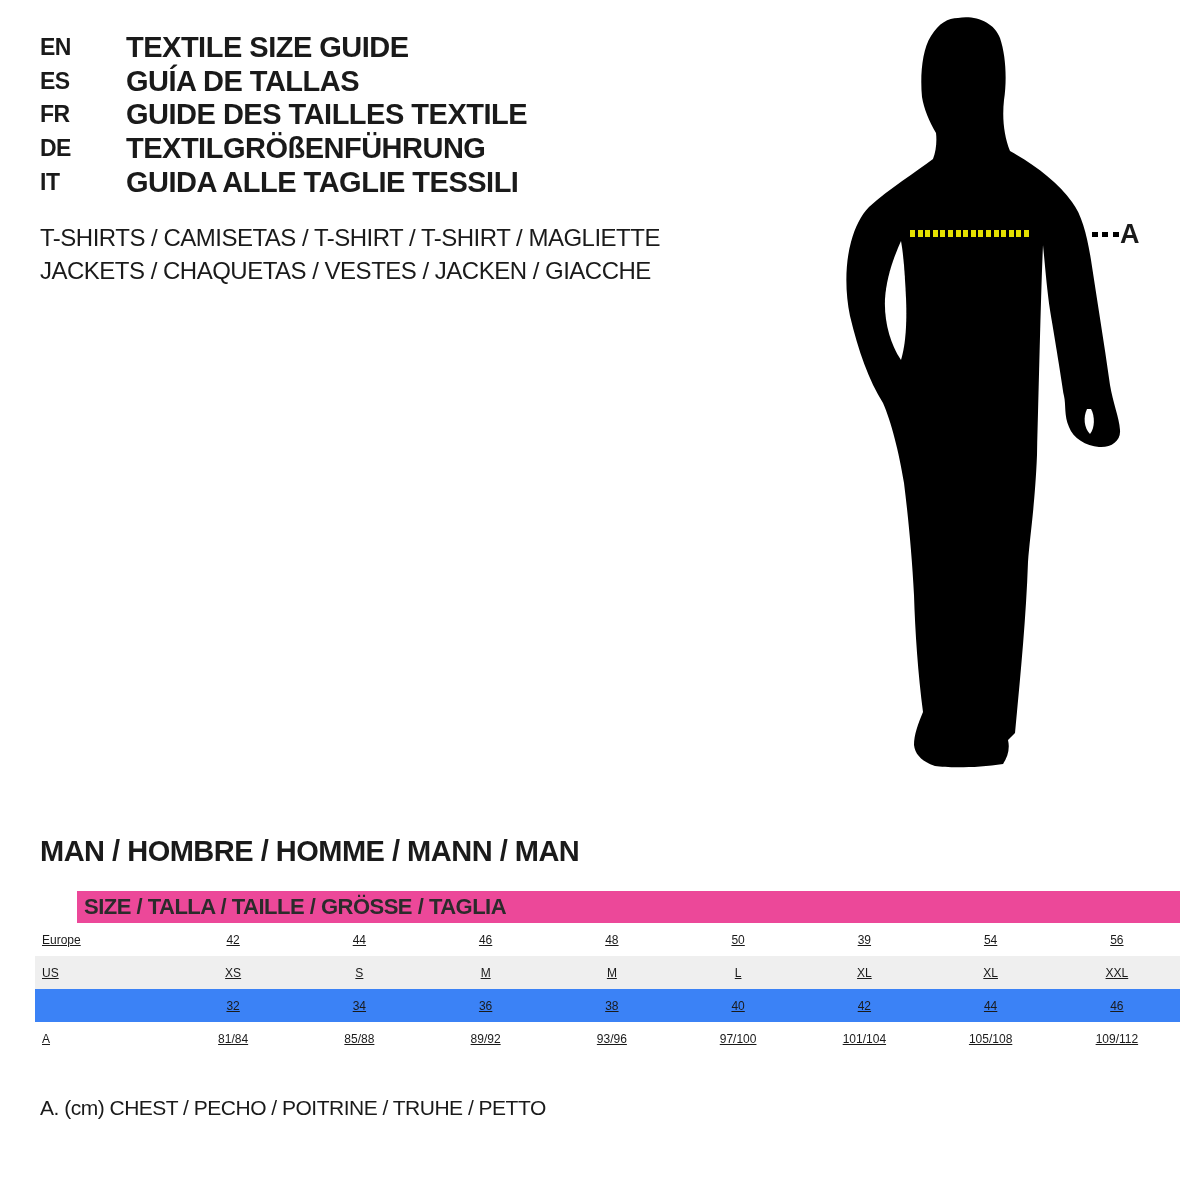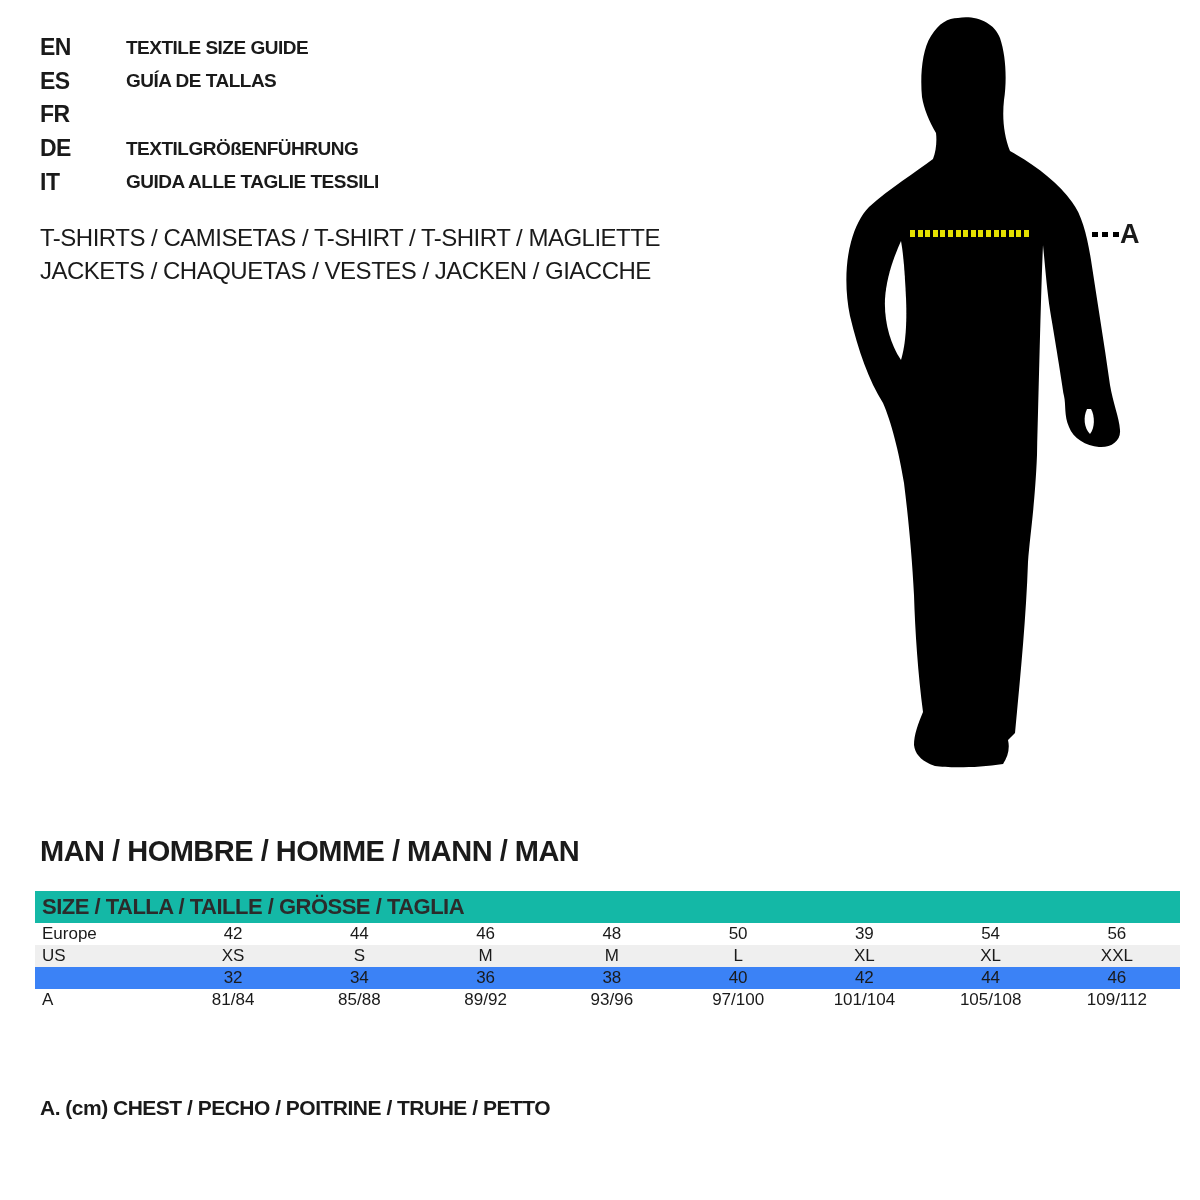--- a/index.html
+++ b/index.html
@@ -7,21 +7,21 @@
     width:1200px;height:1200px;background:#ffffff;
     font-family:"Liberation Sans", sans-serif;
     color:#1a1a1a;position:relative;overflow:hidden;
   }
   .abs{position:absolute;}
 
   
   .lang-block{left:40px;top:31px;}
   .lang-row{display:flex;height:33.6px;align-items:center;gap:6px;}
   .lang-code{width:80px;font-size:23px;font-weight:bold;letter-spacing:-0.5px;}
-  .lang-title{font-size:19px;font-weight:bold;letter-spacing:-0.5px;white-space:nowrap;}
+  .lang-title{font-size:29px;font-weight:bold;letter-spacing:-0.5px;white-space:nowrap;}
 
   
   .cat-block{left:40px;top:221px;}
   .cat-line{font-size:24px;font-weight:normal;letter-spacing:-0.5px;line-height:33px;white-space:nowrap;}
 
   
   .figure-svg{left:820px;top:8px;width:310px;height:772px;}
   .measure-dots{
     left:910px;top:230px;width:122px;height:7px;
     background:repeating-linear-gradient(90deg,var(--dot) 0 5px,transparent 5px 7.6px);
@@ -36,43 +36,44 @@
   .section-title{left:40px;top:835px;font-size:29px;font-weight:bold;letter-spacing:-0.5px;white-space:nowrap;}
 
   
   .size-table{left:35px;top:891px;width:1145px;}
   .thead{
     height:32px;line-height:32px;background:#c9c9c9;color:#2b2b2b;
     font-size:22px;font-weight:bold;letter-spacing:-0.5px;padding-left:7px;box-sizing:border-box;
   }
   .trow{
     display:grid;grid-template-columns:135px repeat(8,1fr);
-    height:22px;align-items:center;font-size:17px;
+    height:33px;align-items:center;font-size:12px;text-decoration:underline;
   }
   .trow.shaded{background:#efefef;}
   .tlabel{padding-left:7px;text-align:left;}
   .tcell{text-align:center;}
 
   
-  .footnote{left:40px;top:1096px;font-size:21px;font-weight:bold;letter-spacing:-0.5px;white-space:nowrap;}
+  .footnote{left:40px;top:1096px;font-size:21px;font-weight:normal;letter-spacing:-0.5px;white-space:nowrap;}
 </style>
 </head>
 <body>
 
 <div class="abs lang-block">
   <div class="lang-row">
     <span class="lang-code">EN</span>
     <span class="lang-title">TEXTILE SIZE GUIDE</span>
   </div>
   <div class="lang-row">
     <span class="lang-code">ES</span>
     <span class="lang-title">GUÍA DE TALLAS</span>
   </div>
   <div class="lang-row">
     <span class="lang-code">FR</span>
+    <span class="lang-title">GUIDE DES TAILLES TEXTILE</span>
   </div>
   <div class="lang-row">
     <span class="lang-code">DE</span>
     <span class="lang-title">TEXTILGRÖßENFÜHRUNG</span>
   </div>
   <div class="lang-row">
     <span class="lang-code">IT</span>
     <span class="lang-title">GUIDA ALLE TAGLIE TESSILI</span>
   </div>
 </div>
@@ -131,21 +132,21 @@
     Z"></path>
 </svg>
 
 <div class="abs measure-dots"></div>
 <div class="abs measure-dashes"></div>
 <div class="abs measure-label">A</div>
 
 <div class="abs section-title">MAN / HOMBRE / HOMME / MANN / MAN</div>
 
 <div class="abs size-table">
-  <div class="thead" style="background: #14b8a6;">SIZE / TALLA / TAILLE / GRÖSSE / TAGLIA</div>
+  <div class="thead" style="background: #ec4899; margin-left: 42px;">SIZE / TALLA / TAILLE / GRÖSSE / TAGLIA</div>
 
   <div class="trow">
     <div class="tlabel">Europe</div>
     <div class="tcell">42</div>
     <div class="tcell">44</div>
     <div class="tcell">46</div>
     <div class="tcell">48</div>
     <div class="tcell">50</div>
     <div class="tcell">39</div>
     <div class="tcell">54</div>

